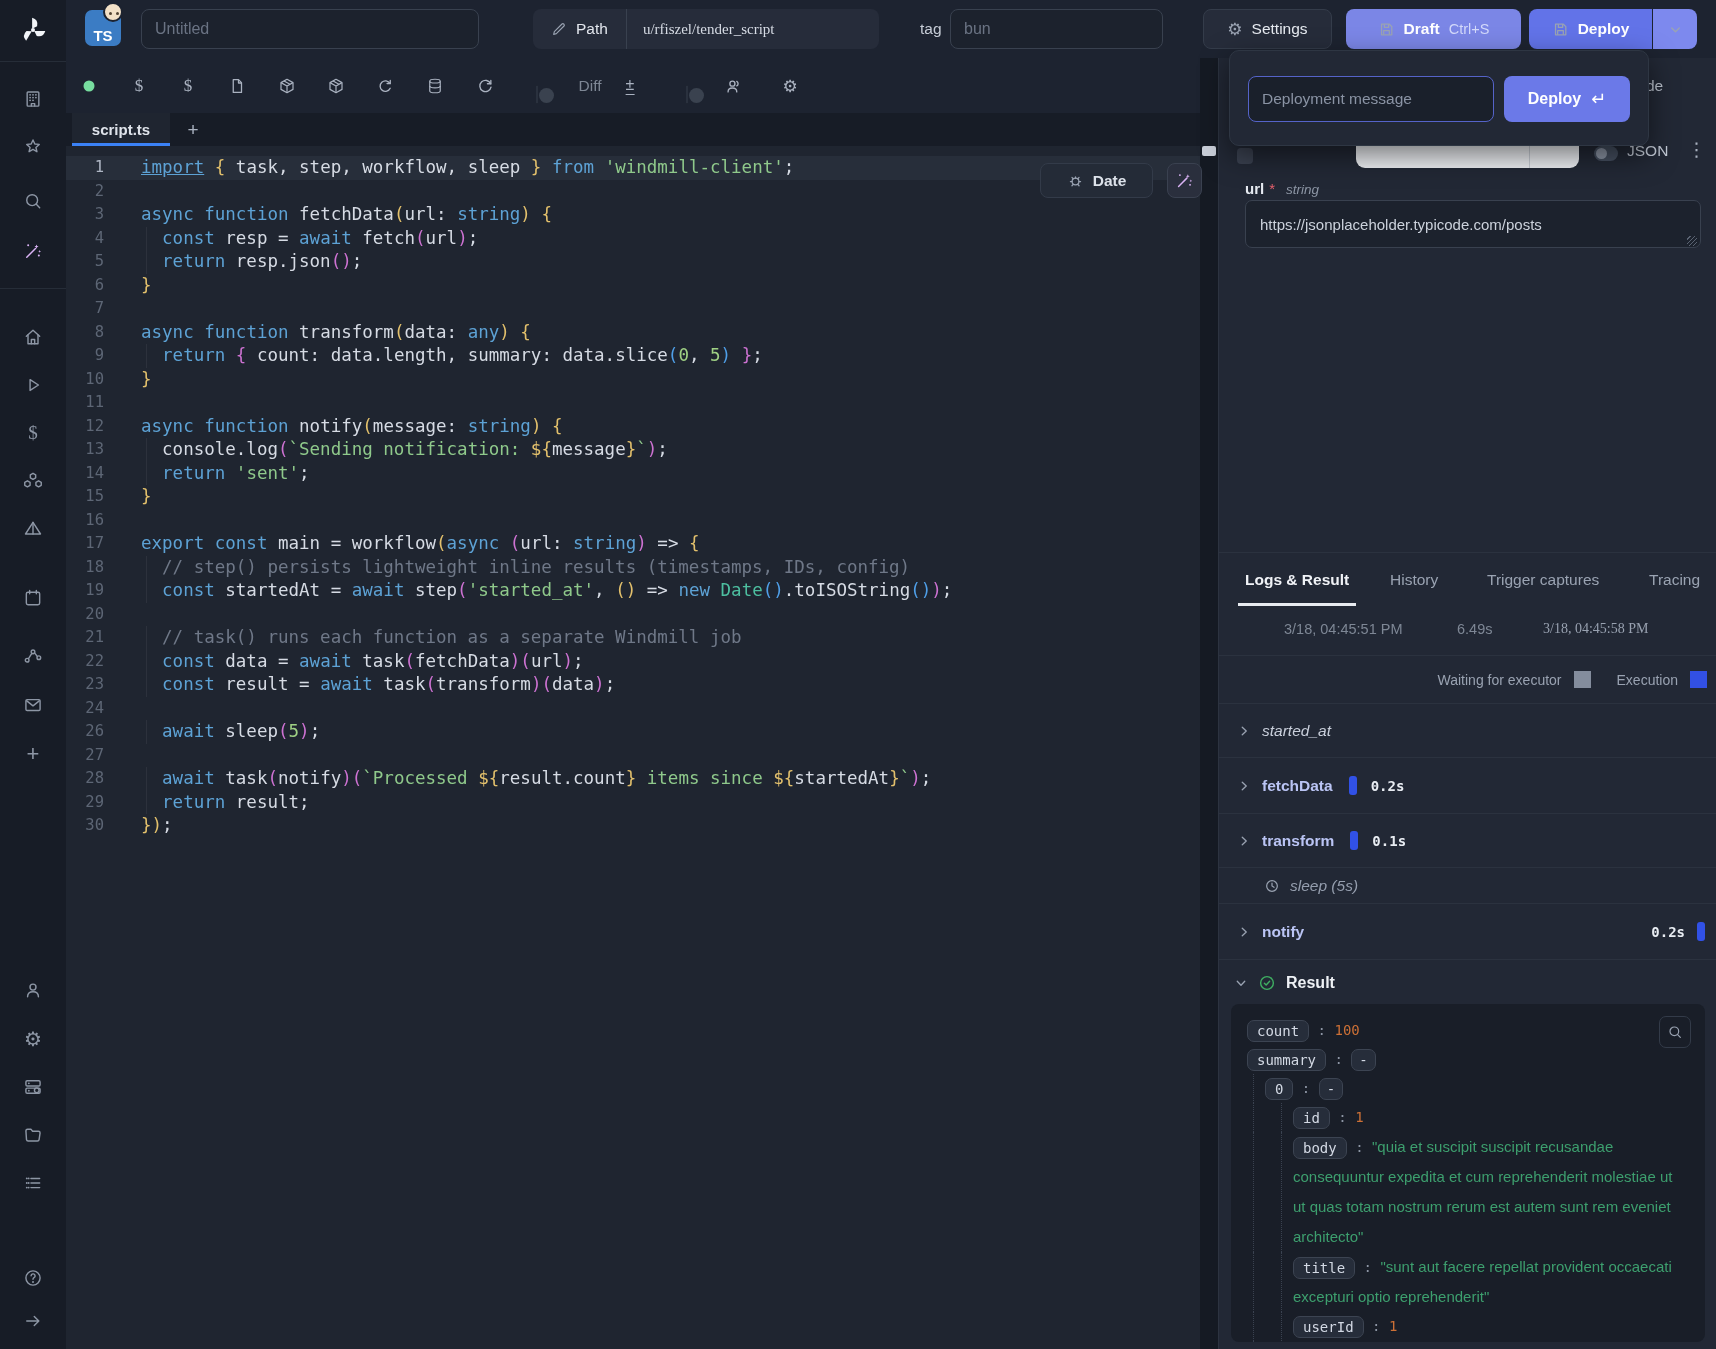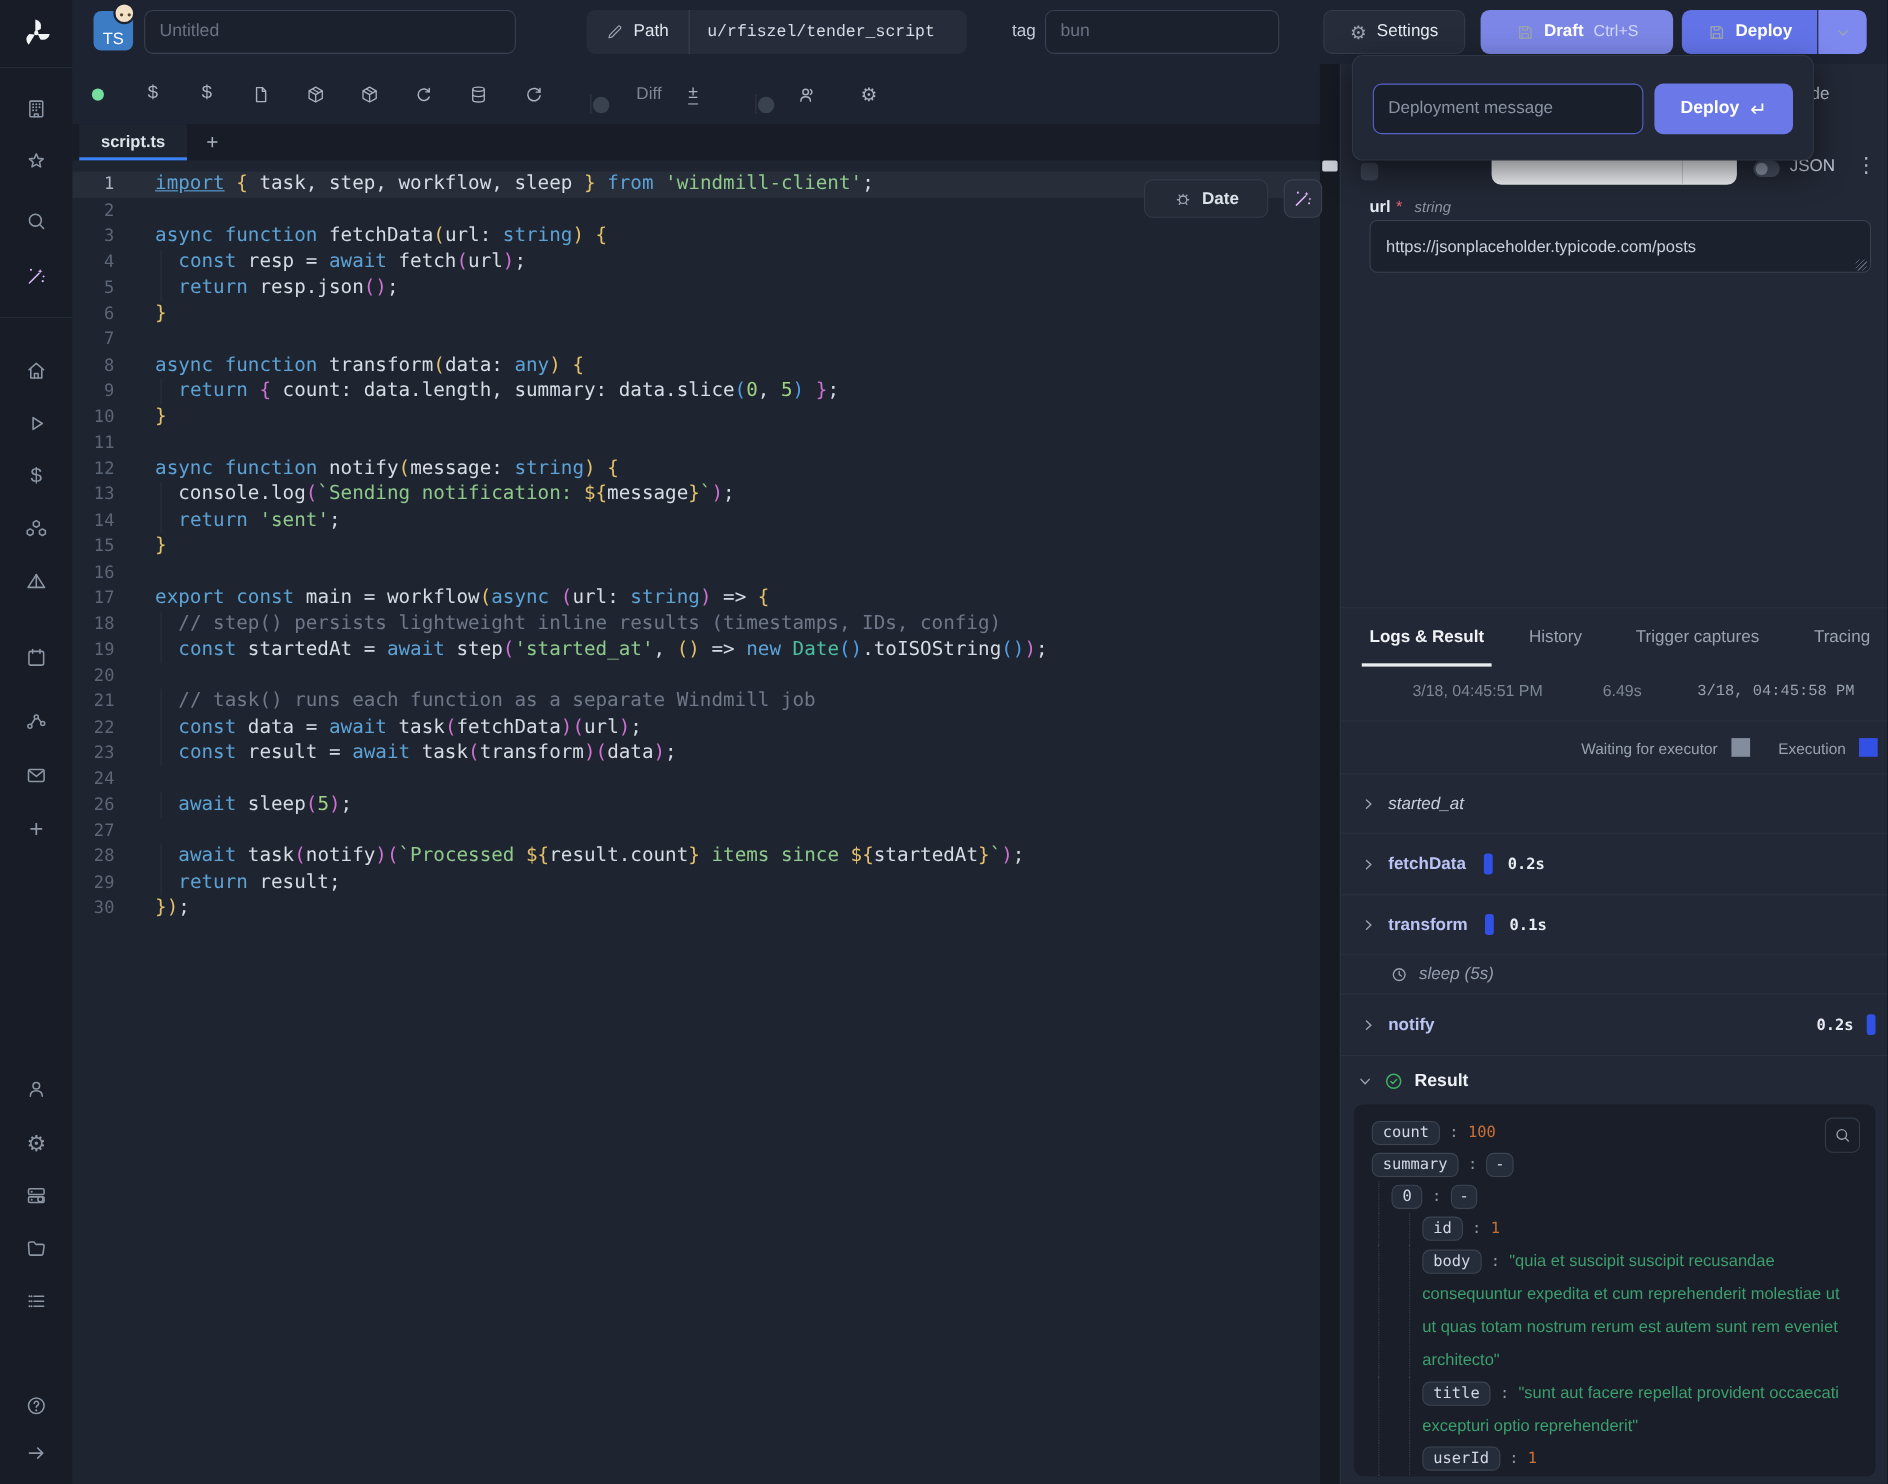--- a/index.html
+++ b/index.html
@@ -1,40 +1,40 @@
 <!DOCTYPE html>
 <html><head>
 <meta charset="utf-8">
 <style>
   html,body{margin:0;padding:0;background:#10141b;}
   #app{position:relative;width:1716px;height:1349px;background:#1d2330;overflow:hidden;
        font-family:"Liberation Sans",sans-serif;color:#d6dbe4;}
-  .mono{font-family:Liberation Mono, monospace;}
+  .mono{font-family:Liberation Serif, serif;}
   svg{display:block;}
   .icn{color:#9aa3b2;display:inline-flex;align-items:center;justify-content:center;}
 
   
   #rail{position:absolute;left:0;top:0;width:66px;height:1349px;background:#171c26;border-right:1px solid #262d38;}
   .rail-item{position:absolute;left:50%;transform:translate(-50%,-50%);width:36px;height:36px;
              display:flex;align-items:center;justify-content:center;color:#8d96a5;}
   .rail-item.active{color:#dab3f5;}
   .rail-sep{position:absolute;left:0;width:66px;height:1px;background:#262d38;}
   #logo{color:#f2f4f8;}
 
   
   #topbar{position:absolute;left:66px;top:0;width:1650px;height:58px;background:#1d2330;border-bottom:1px solid #2a313e;}
   .tb{position:absolute;top:9px;height:40px;box-sizing:border-box;}
   #ts-badge{left:19px;width:36px;height:36px;top:10px;background:#3b7cc4;border-radius:7px;color:#fff;
-            font-weight:normal;font-size:15px;display:flex;align-items:flex-end;justify-content:center;}
+            font-weight:bold;font-size:15px;display:flex;align-items:flex-end;justify-content:center;}
   #bun-emoji{left:37px;top:2px;width:20px;height:20px;border-radius:50%;background:#f3e1c7;border:2px solid #1d2330;}
   #bun-emoji i{position:absolute;top:8px;width:3px;height:3px;border-radius:50%;background:#514232;}
   #bun-emoji i.l{left:4px;} #bun-emoji i.r{left:11px;}
   .inputbox{background:#1c222d;border:1px solid #39414f;border-radius:8px;color:#98a1b0;font-size:16px;
             padding:0 13px;outline:none;}
-  #name-input{left:65px;width:338px;}
+  #name-input{left:75px;width:338px;}
   #path-group{left:467px;width:346px;background:#262c3a;border-radius:8px;display:flex;align-items:center;font-size:15.5px;}
   #path-group .seg1{display:flex;align-items:center;gap:9px;padding:0 18px;color:#e2e6ed;height:100%;}
   #path-group .divider{width:1px;height:100%;background:#39414f;}
   #path-group .pathtxt{padding:0 16px;color:#d6dbe4;font-size:15px;}
   #tag-label{left:854px;top:20px;color:#c6ccd6;font-size:15.5px;height:auto;}
   #tag-input{left:884px;width:213px;color:#6a7383;}
   .btn{display:flex;align-items:center;justify-content:center;gap:9px;border-radius:8px;font-size:15.5px;cursor:pointer;box-sizing:border-box;}
   #settings-btn{left:1137px;width:129px;background:#262c3a;border:1px solid #343c4a;color:#e6eaf0;}
   #draft-btn{left:1280px;width:175px;background:#7b86e6;color:#fff;font-weight:bold;}
   #draft-btn .sc{color:#d3d9fa;font-weight:normal;font-size:14.5px;}

